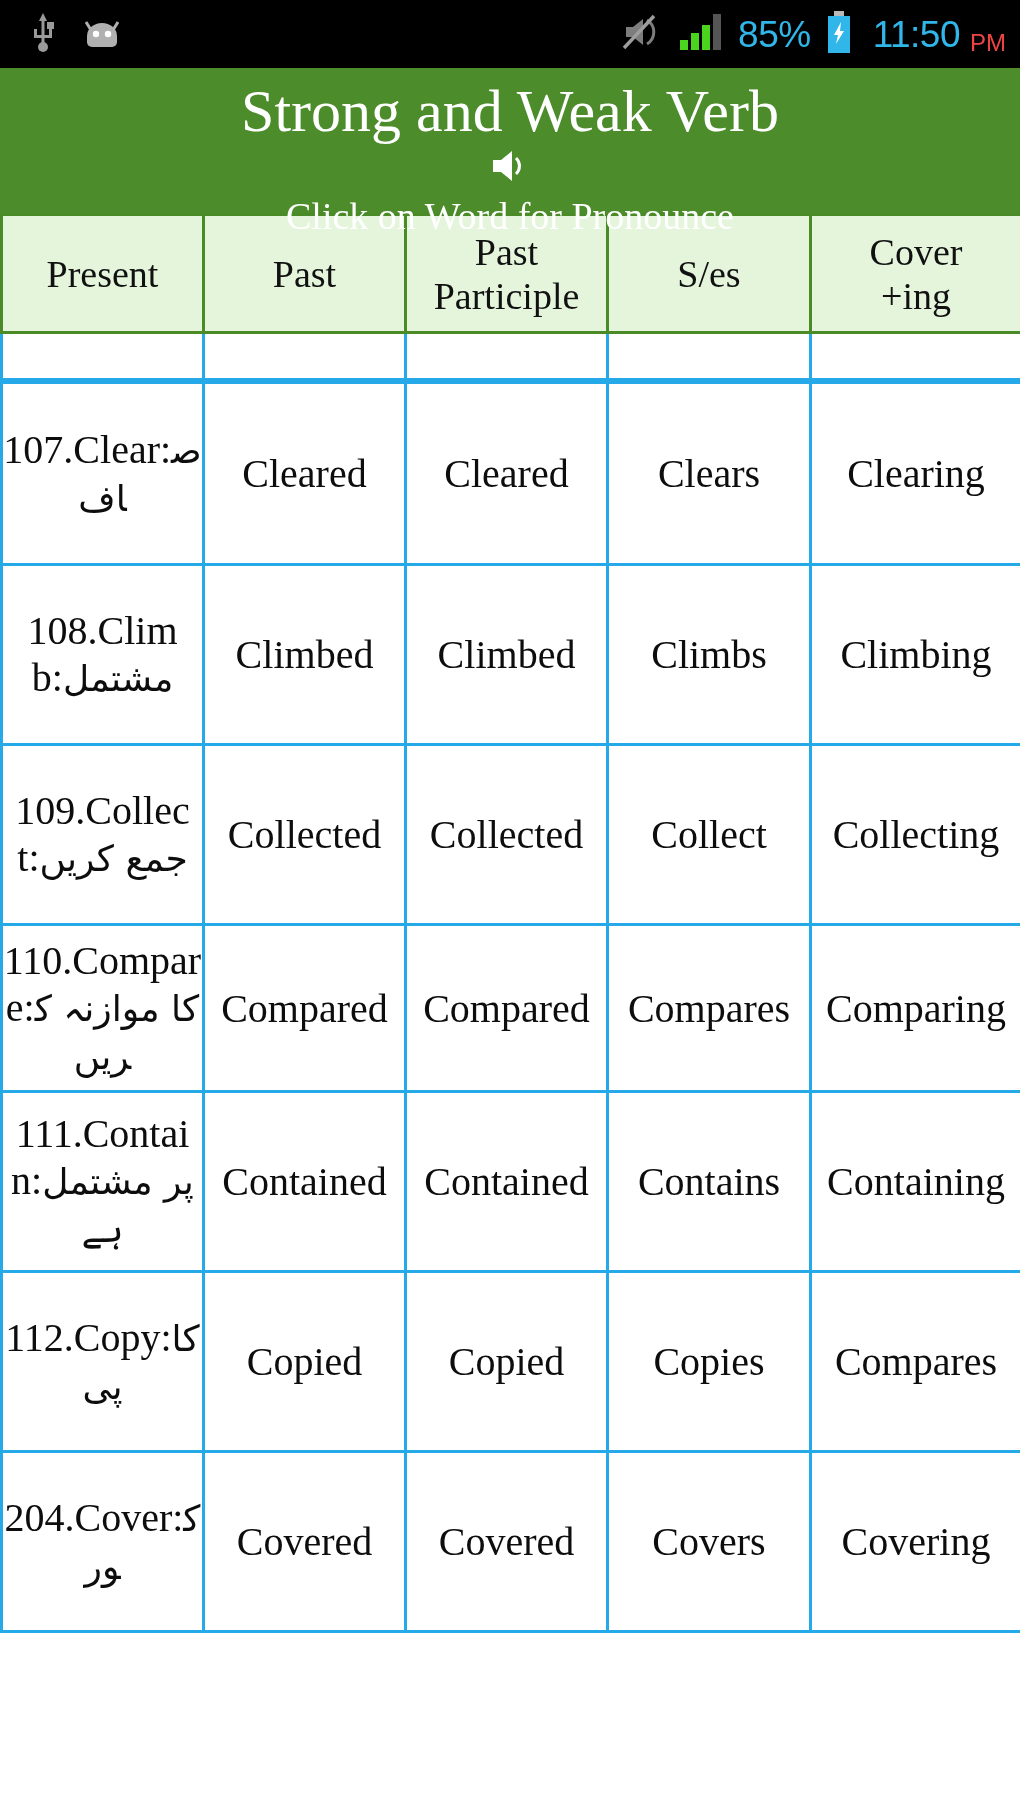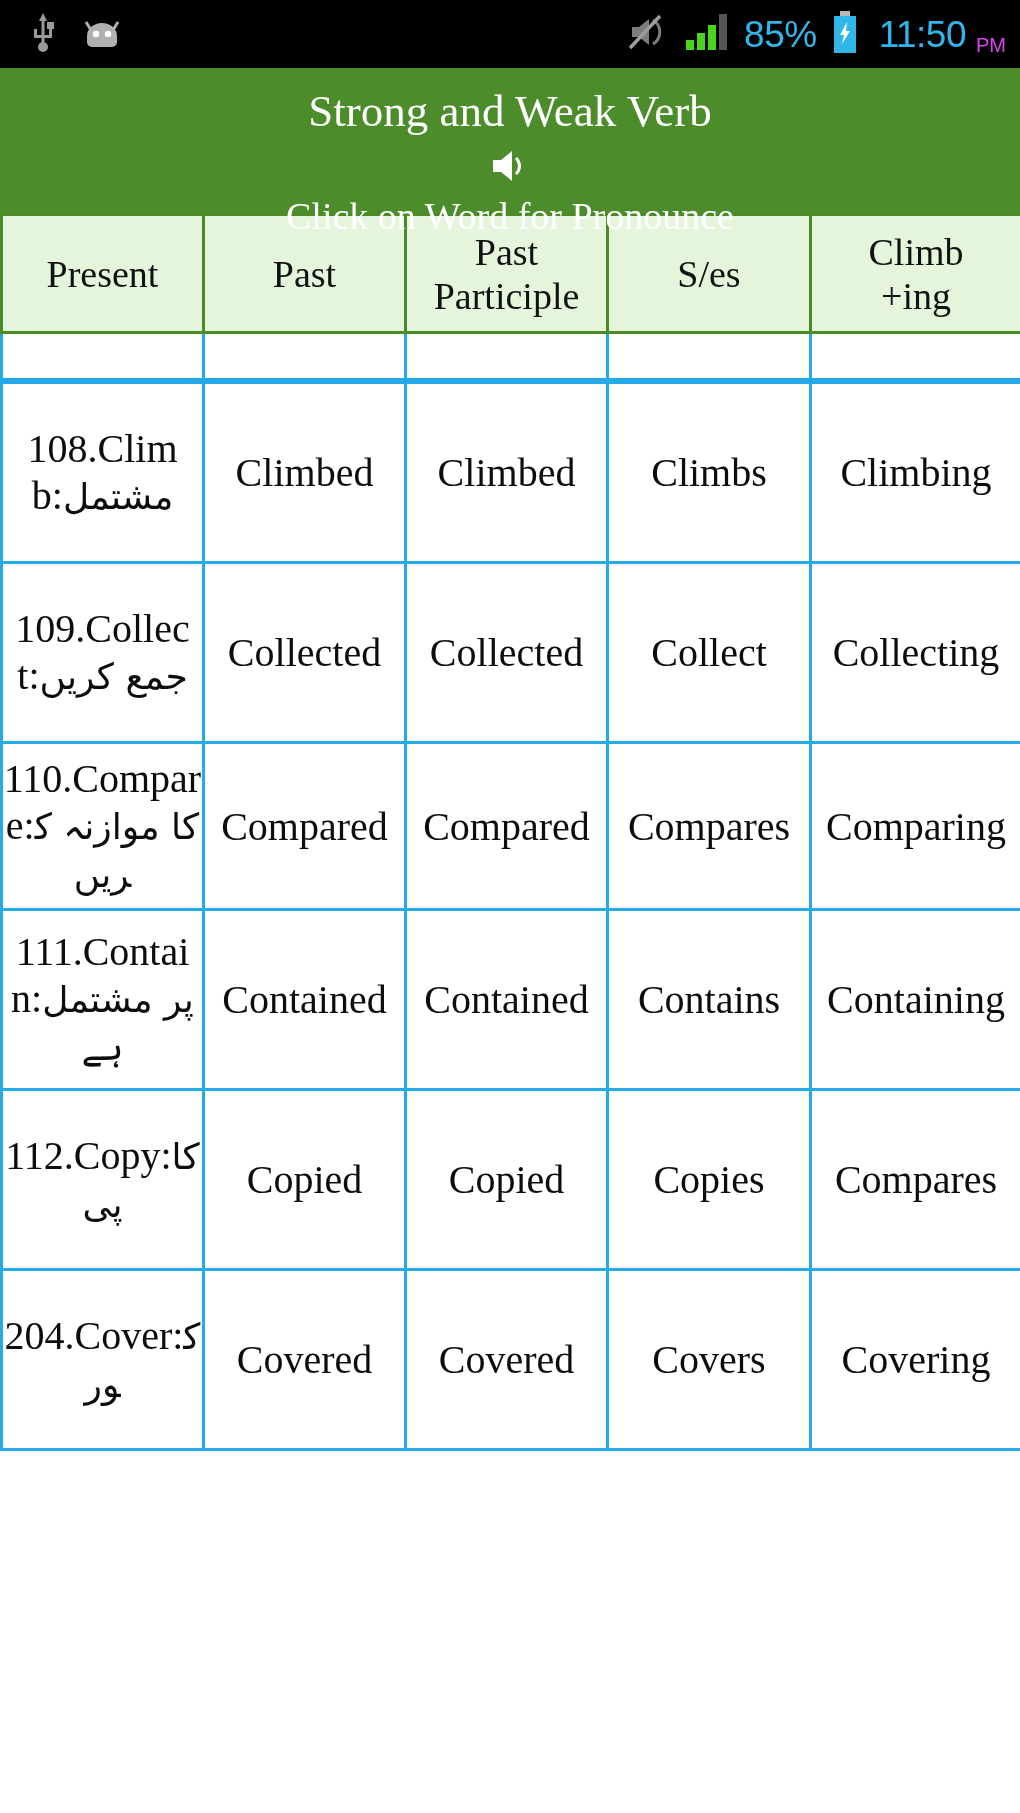--- a/index.html
+++ b/index.html
@@ -38,42 +38,42 @@
   .sb-icon { display: block; }
   .sb-text {
     color: #30b6e8;
     font-family: "Liberation Sans", sans-serif;
     font-size: 37px;
     font-weight: 400;
     letter-spacing: -0.5px;
     line-height: 1;
   }
   .sb-ampm {
-    color: #d946ef;
+    color: #ef4444;
     font-family: "Liberation Sans", sans-serif;
-    font-size: 20px;
+    font-size: 24px;
     line-height: 1;
     margin-left: -4px;
     align-self: flex-end;
     padding-bottom: 3px;
   }
   .sb-time { margin-left: 6px; }
 
   
   .appbar {
     background: #4c8c2b;
     height: 145px;
     box-sizing: border-box;
     padding-top: 14px;
     text-align: center;
     color: #ffffff;
   }
   .app-title {
     font-family: "Liberation Serif", "DejaVu Serif", serif;
-    font-size: 45px;
+    font-size: 60px;
     line-height: 58px;
     font-weight: 400;
     color: #ffffff;
     white-space: nowrap;
   }
   .app-subtitle-row {
     display: flex;
     align-items: center;
     justify-content: center;
     gap: 2px;
@@ -250,21 +250,21 @@
       <col class="c3">
       <col class="c4">
       <col class="c5">
     </colgroup>
   <thead>
     <tr>
       <th><span>Present</span></th>
       <th><span>Past</span></th>
       <th><span>Past</span><br><span>Participle</span></th>
       <th><span>S/es</span></th>
-      <th><span>Climb</span><br><span>+ing</span></th>
+      <th><span>Cover</span><br><span>+ing</span></th>
     </tr>
   </thead>
 </table>
 
 <div class="clip-top">
   <table class="verb-table">
     <colgroup>
         <col class="c1">
         <col class="c2">
         <col class="c3">
@@ -286,20 +286,27 @@
 <div class="clip-bottom" style="height:1420px;">
 <table class="verb-table">
   <colgroup>
         <col class="c1">
         <col class="c2">
         <col class="c3">
         <col class="c4">
         <col class="c5">
       </colgroup>
   <tbody>
+    <tr class="row-107">
+      <td class="present"><span>107.Clear:</span><span class="urdu">صاف</span></td>
+      <td>Cleared</td>
+      <td>Cleared</td>
+      <td>Clears</td>
+      <td>Clearing</td>
+    </tr>
     <tr class="row-108">
       <td class="present"><span>108.Climb:</span><span class="urdu">مشتمل</span></td>
       <td>Climbed</td>
       <td>Climbed</td>
       <td>Climbs</td>
       <td>Climbing</td>
     </tr>
     <tr class="row-109">
       <td class="present"><span>109.Collect:</span><span class="urdu">جمع کریں</span></td>
       <td>Collected</td>

